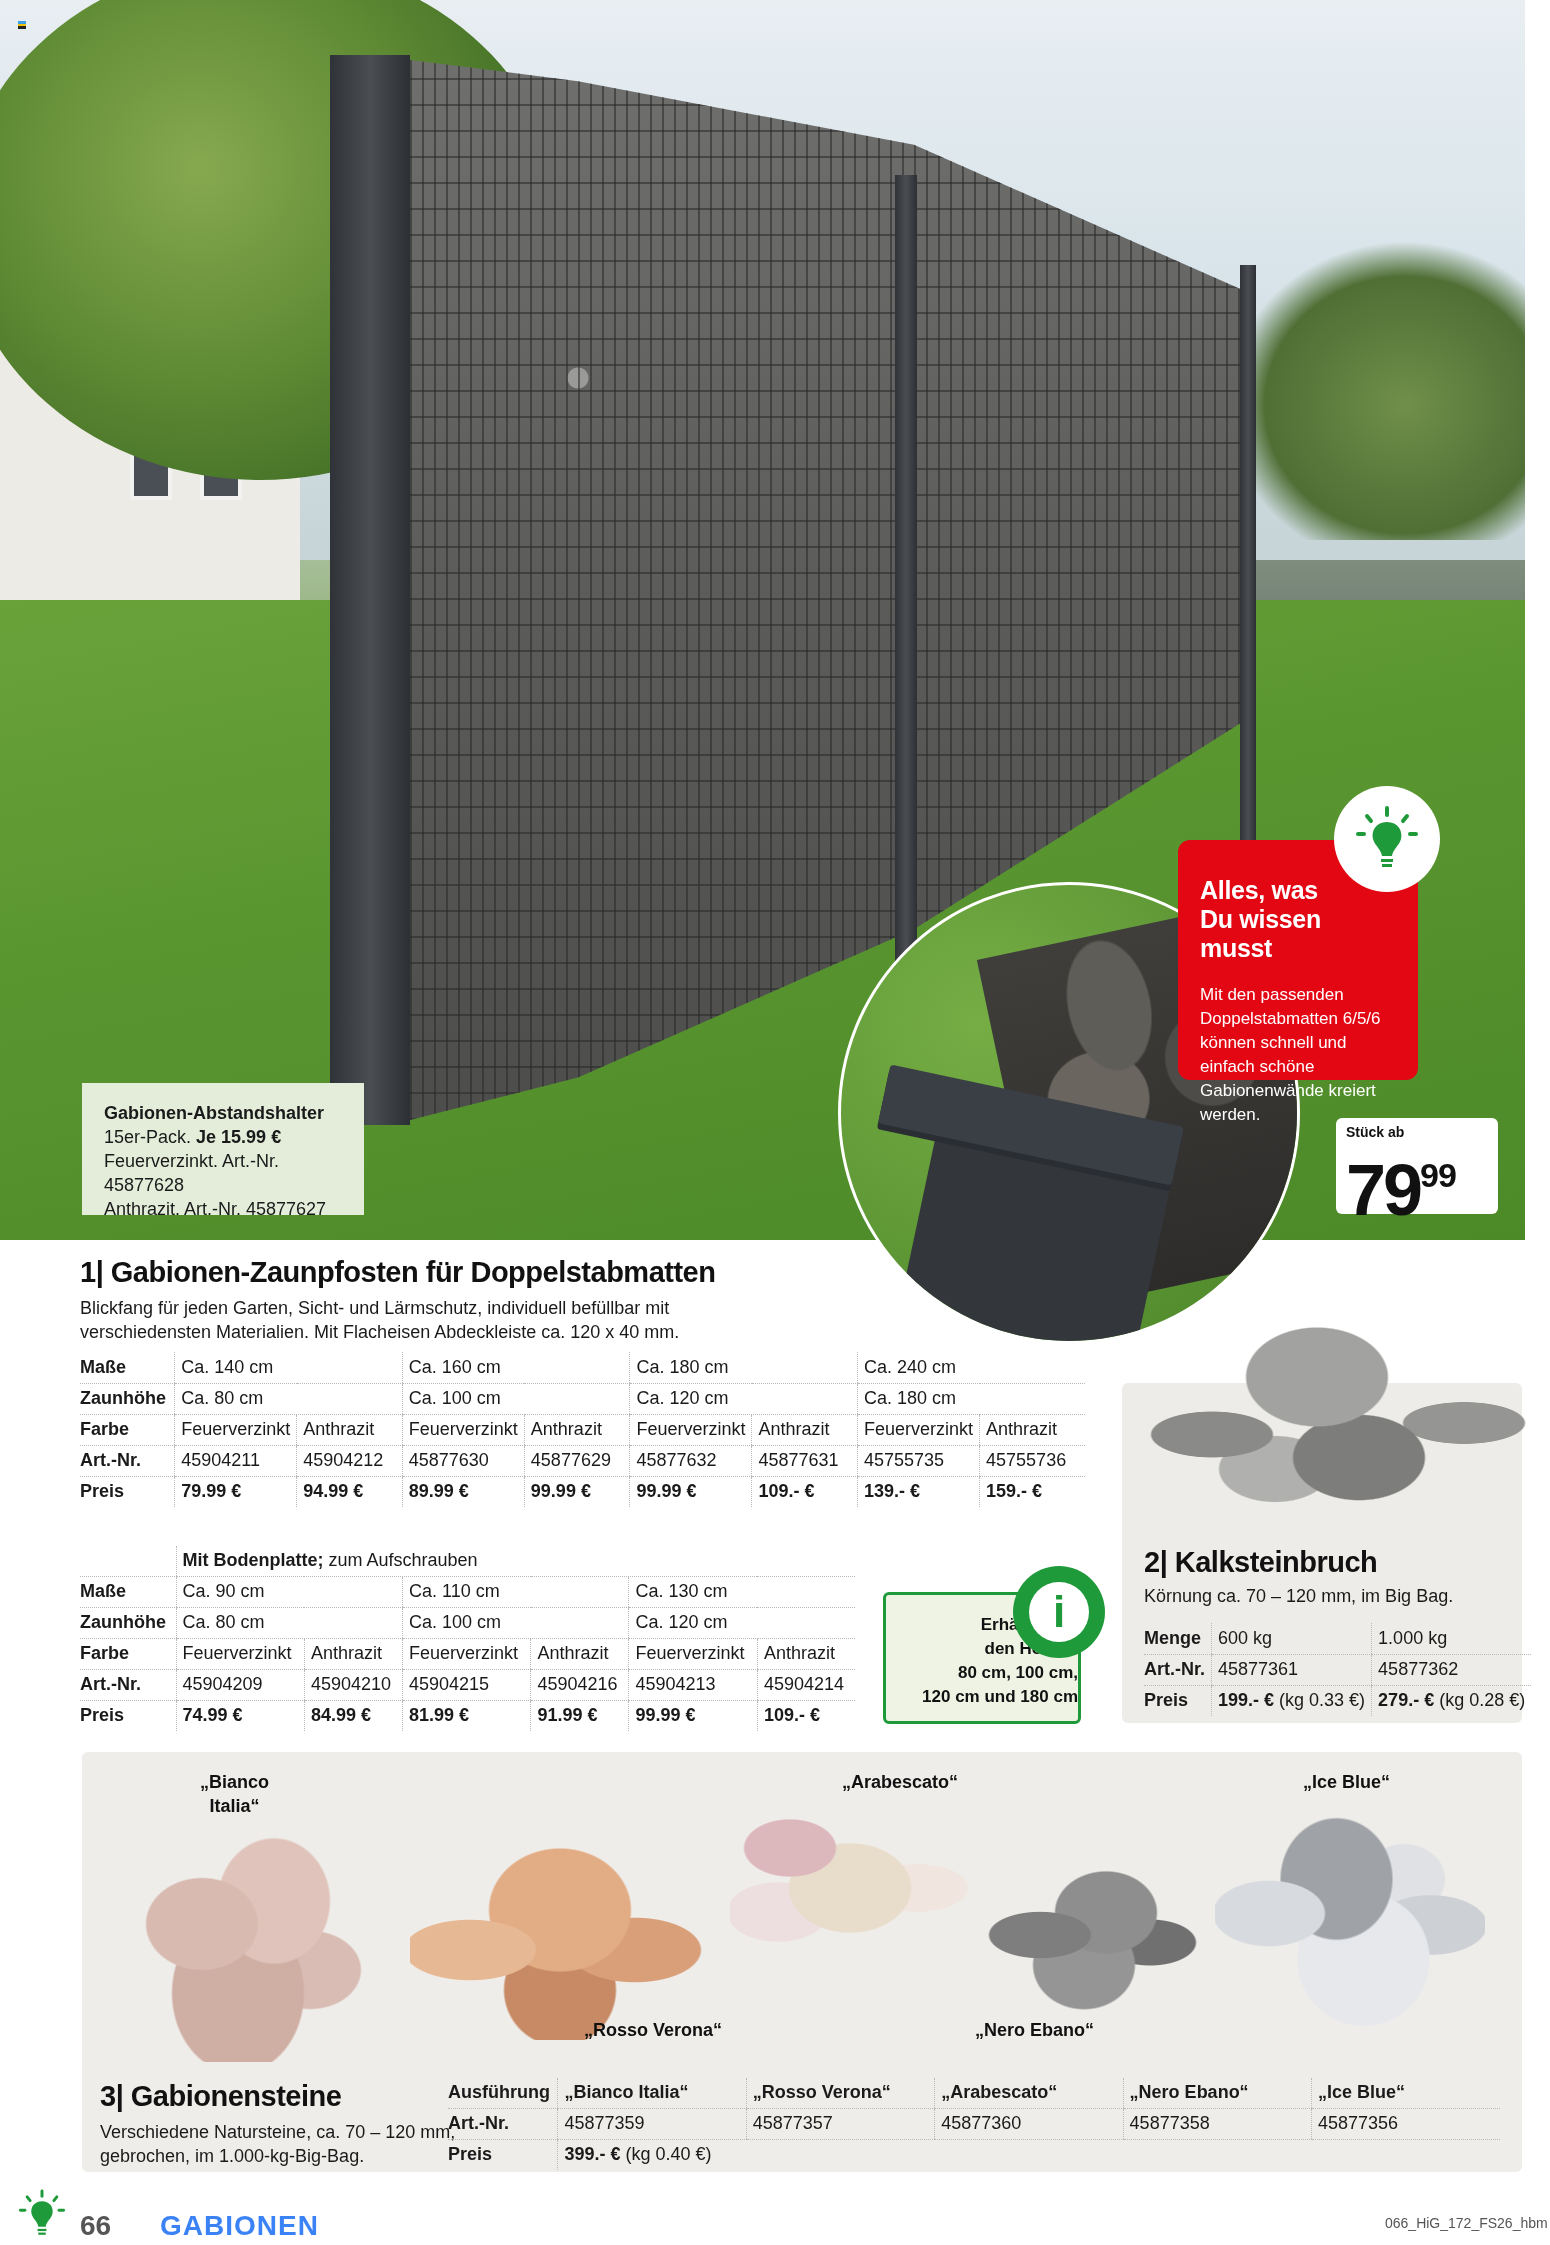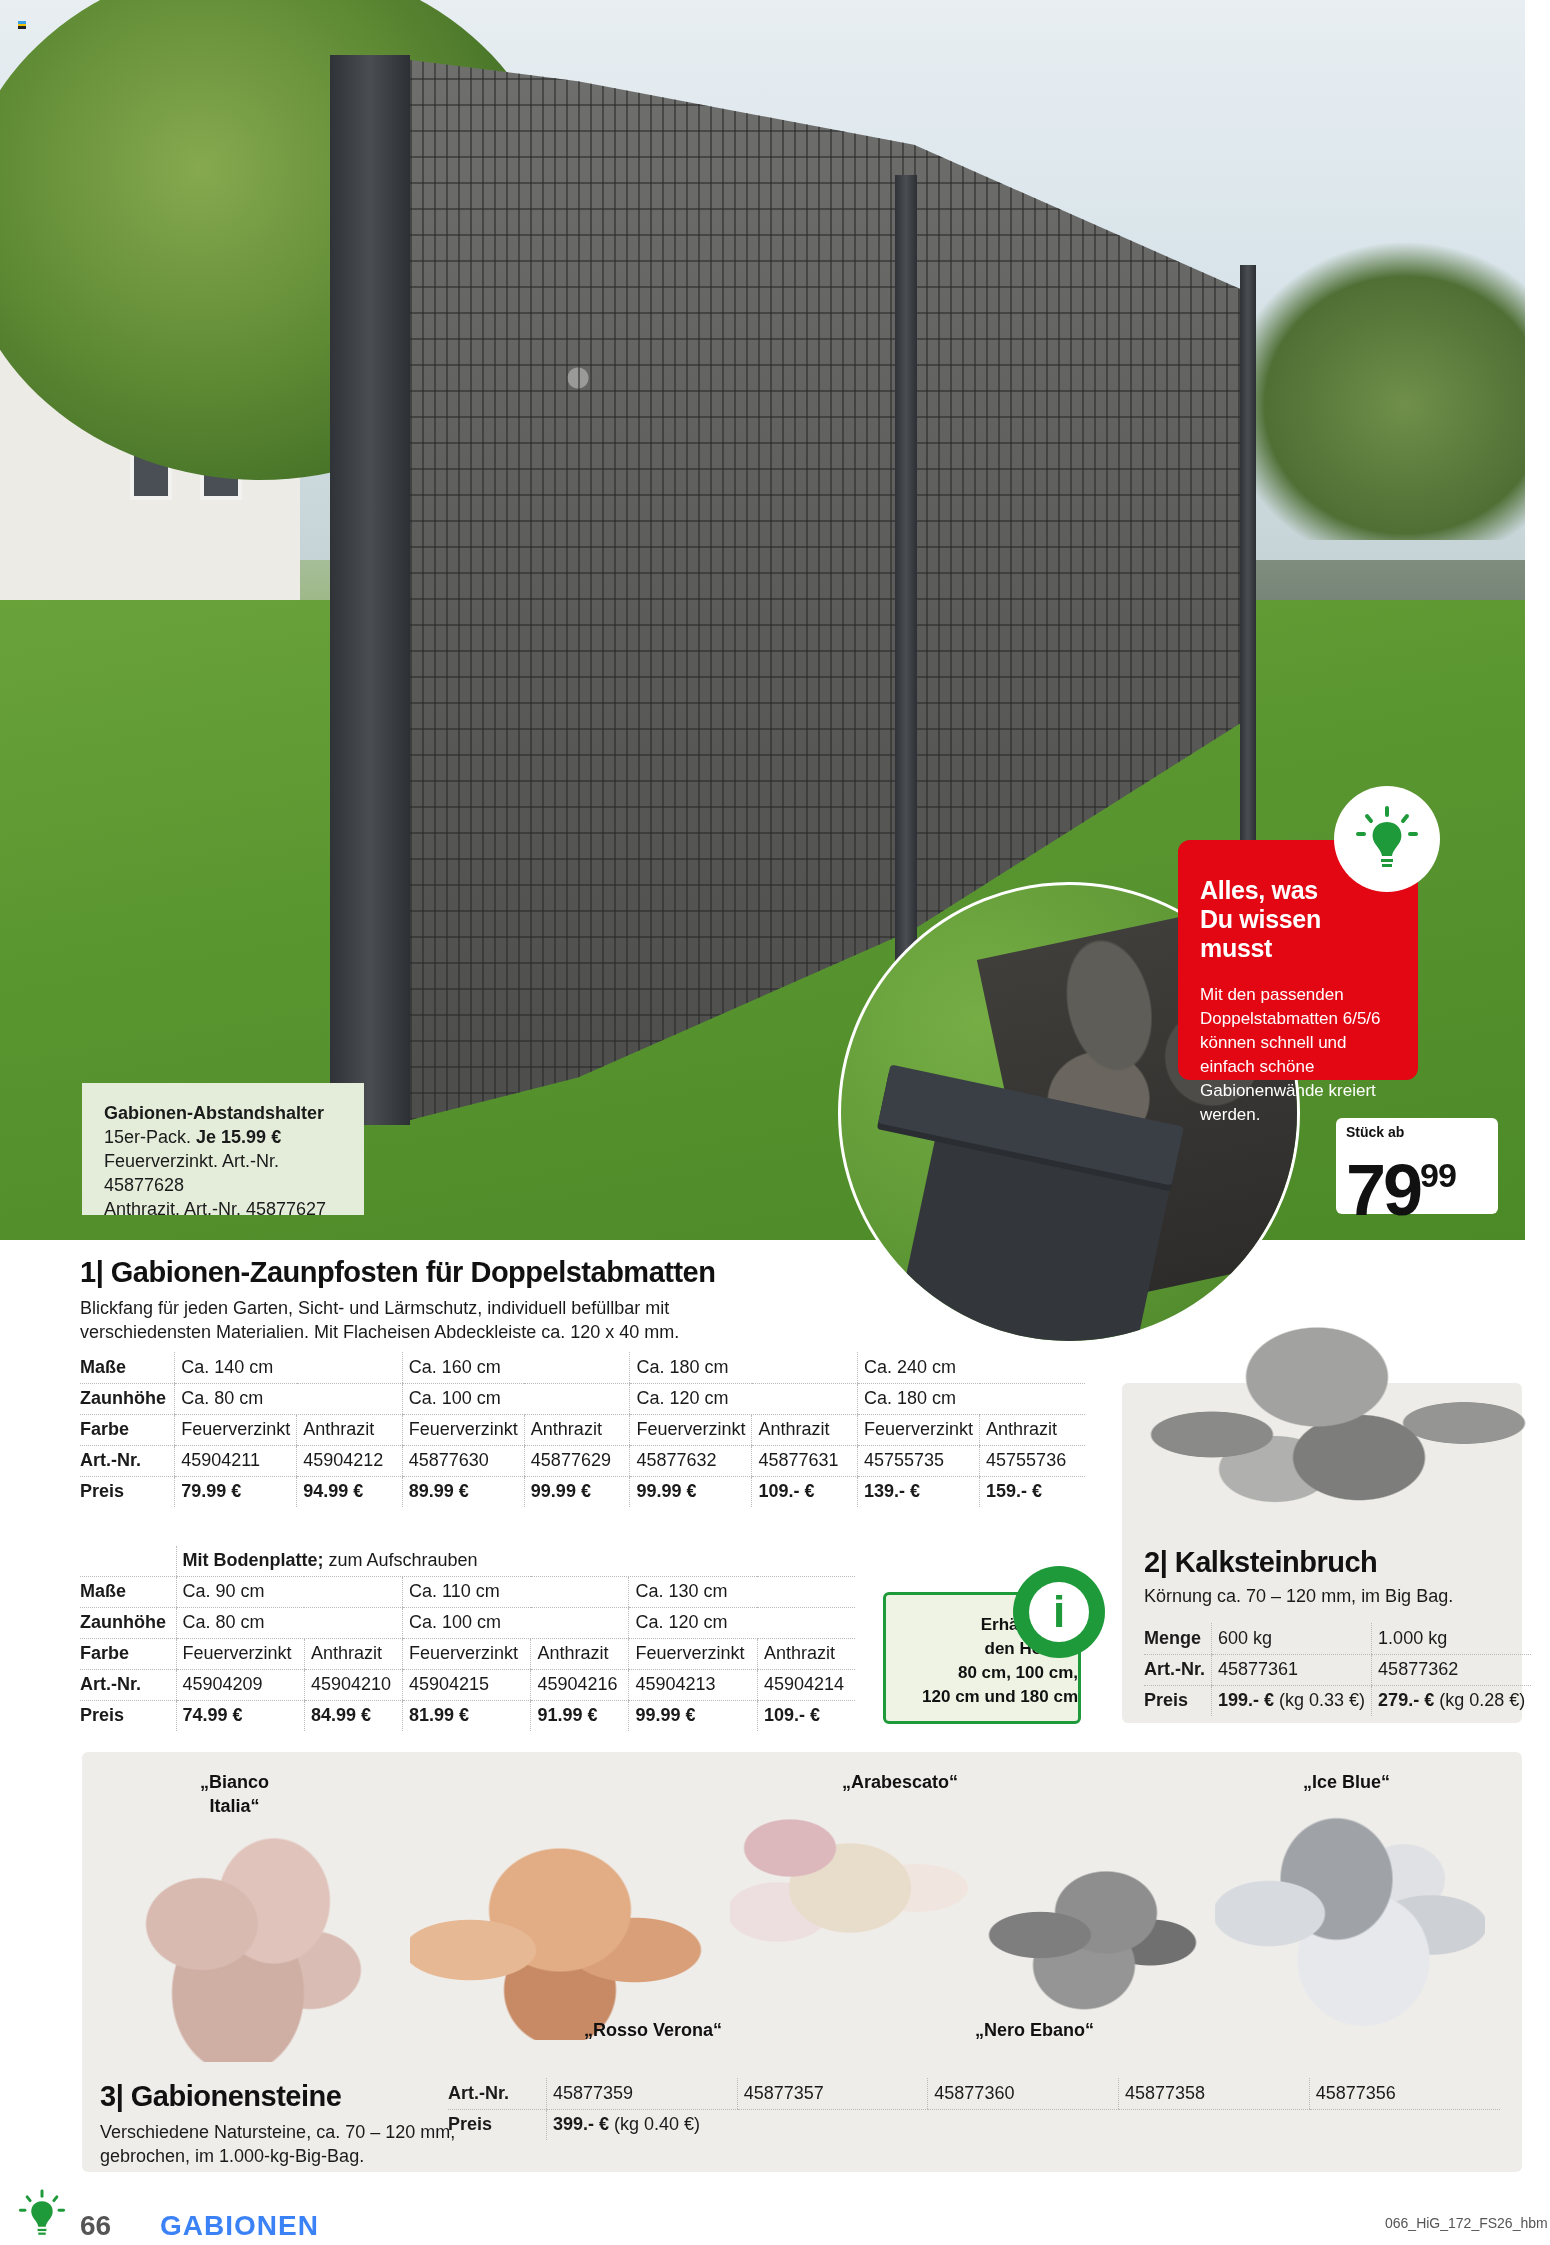--- a/index.html
+++ b/index.html
@@ -381,20 +381,28 @@
 <div class="stone-label" style="left:1303px;top:1770px;">„Ice Blue“</div>
 
 <div class="sec-title s3-title">3| Gabionensteine</div>
 <div class="s3-desc">
   <div>Verschiedene Natursteine, ca. 70 – 120 mm,</div>
   <div>gebrochen, im 1.000-kg-Big-Bag.</div>
 </div>
 
 <table class="spec t4">
   <tbody>
+      <tr class="head">
+    <td class="lbl">Ausführung</td>
+    <td class="c">„Bianco Italia“</td>
+    <td class="c">„Rosso Verona“</td>
+    <td class="c">„Arabescato“</td>
+    <td class="c">„Nero Ebano“</td>
+    <td class="c">„Ice Blue“</td>
+  </tr>
   <tr>
     <td class="lbl">Art.-Nr.</td>
     <td class="c">45877359</td>
     <td class="c">45877357</td>
     <td class="c">45877360</td>
     <td class="c">45877358</td>
     <td class="c">45877356</td>
   </tr>
   <tr>
     <td class="lbl">Preis</td>

